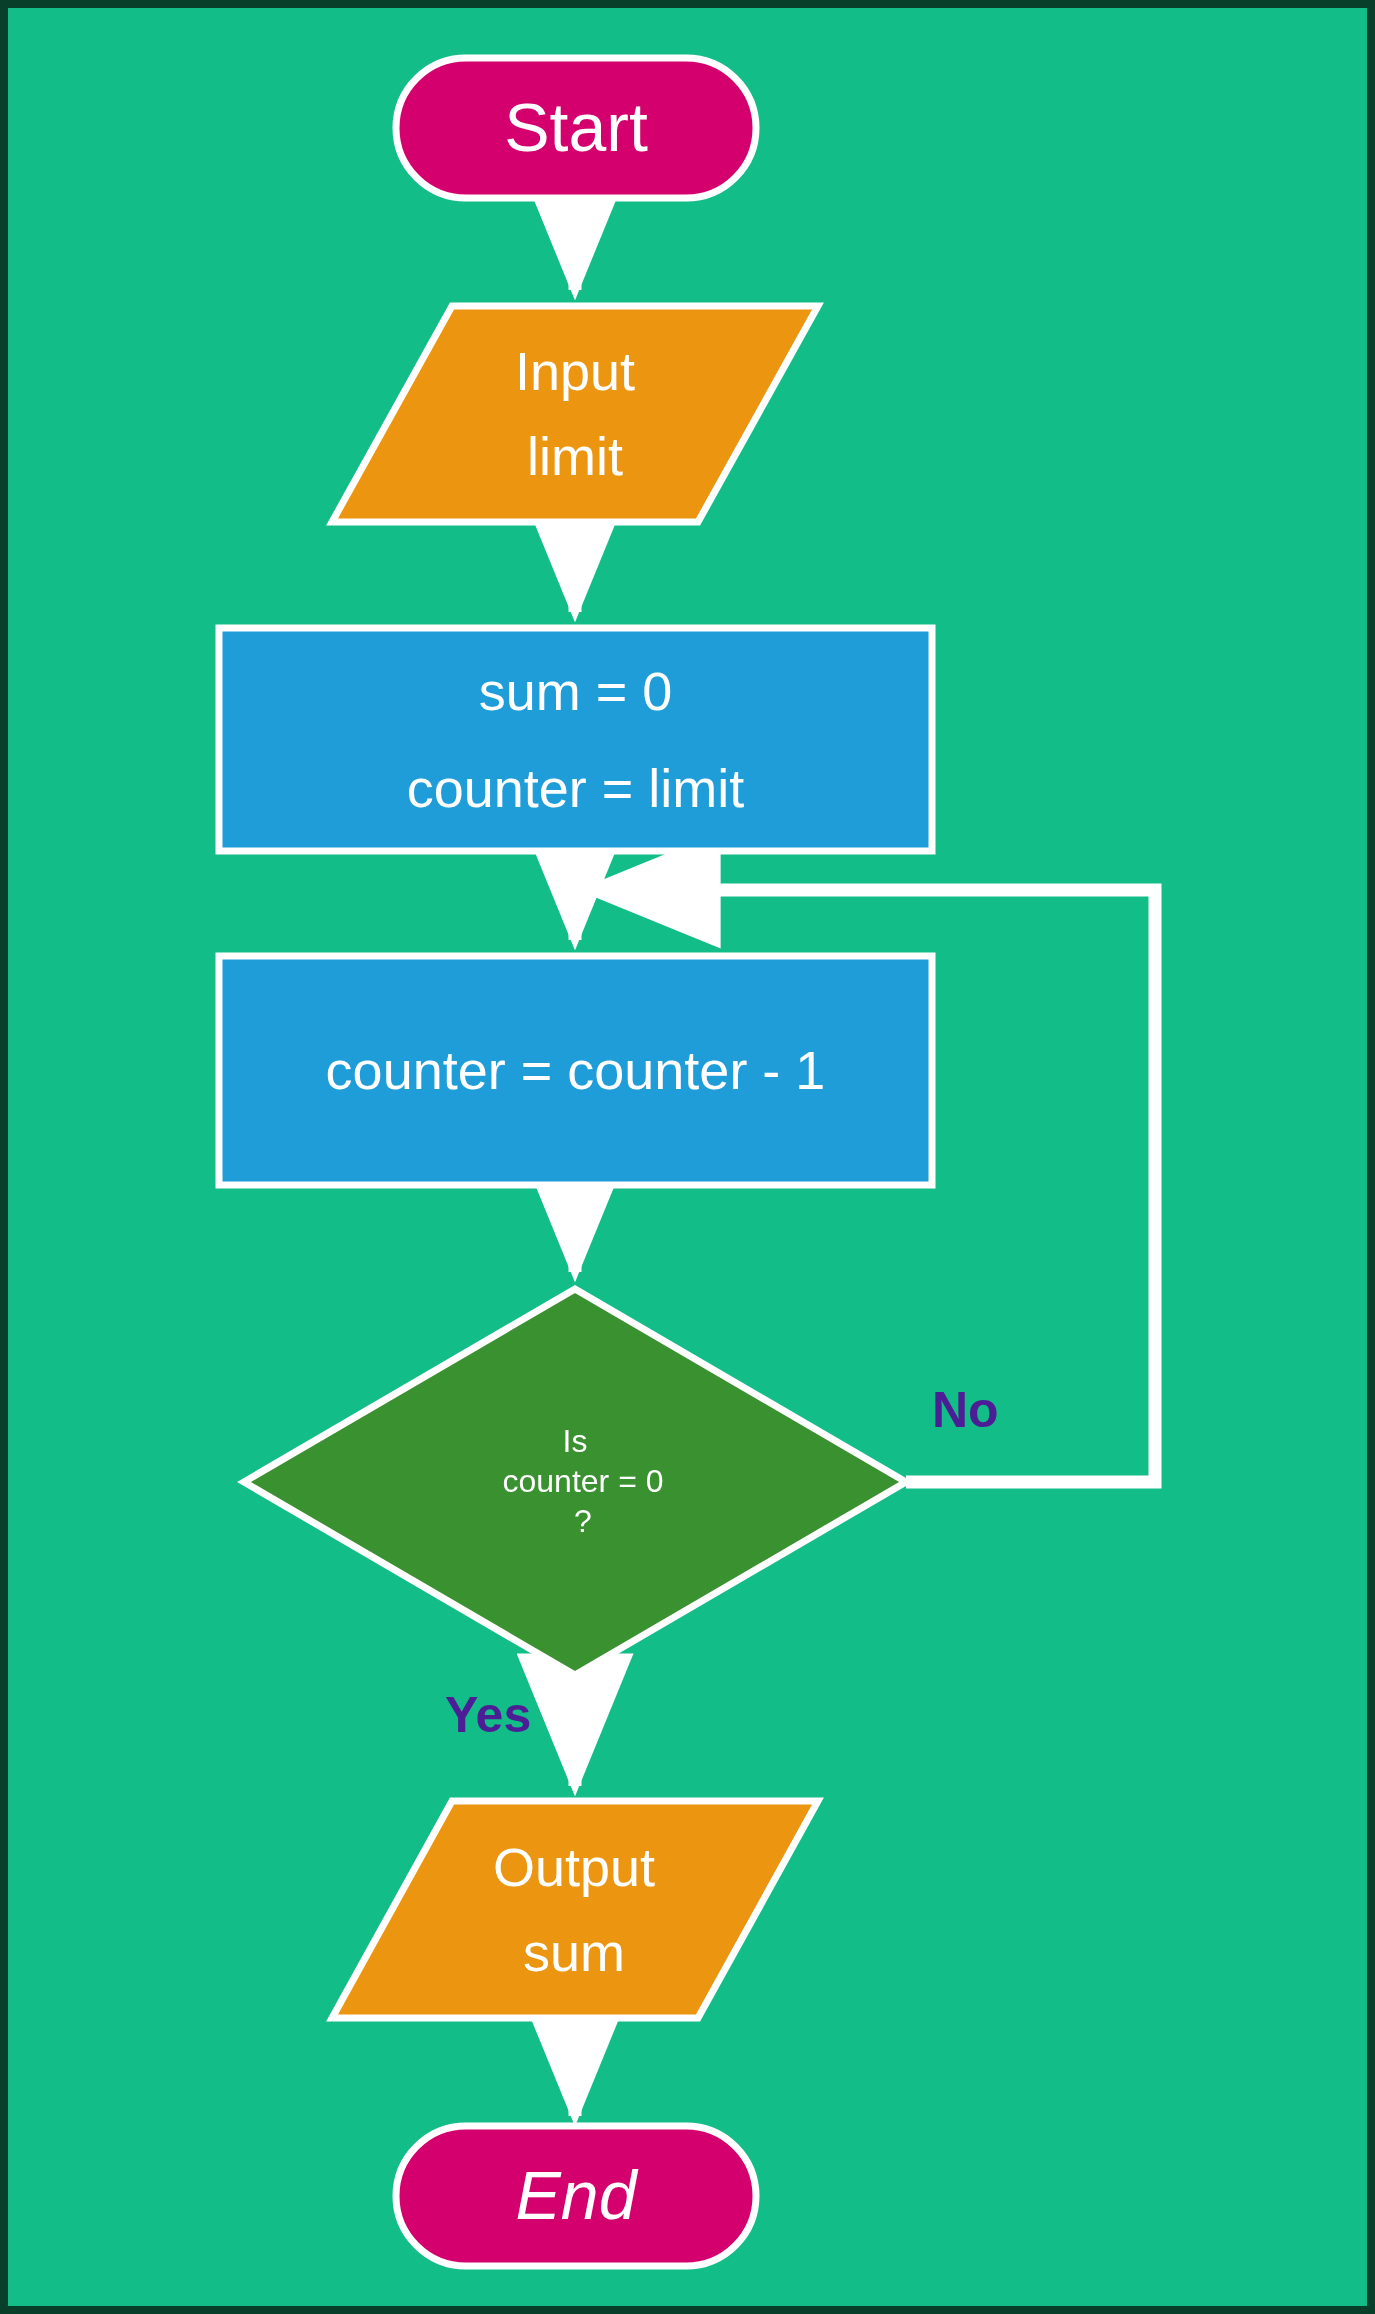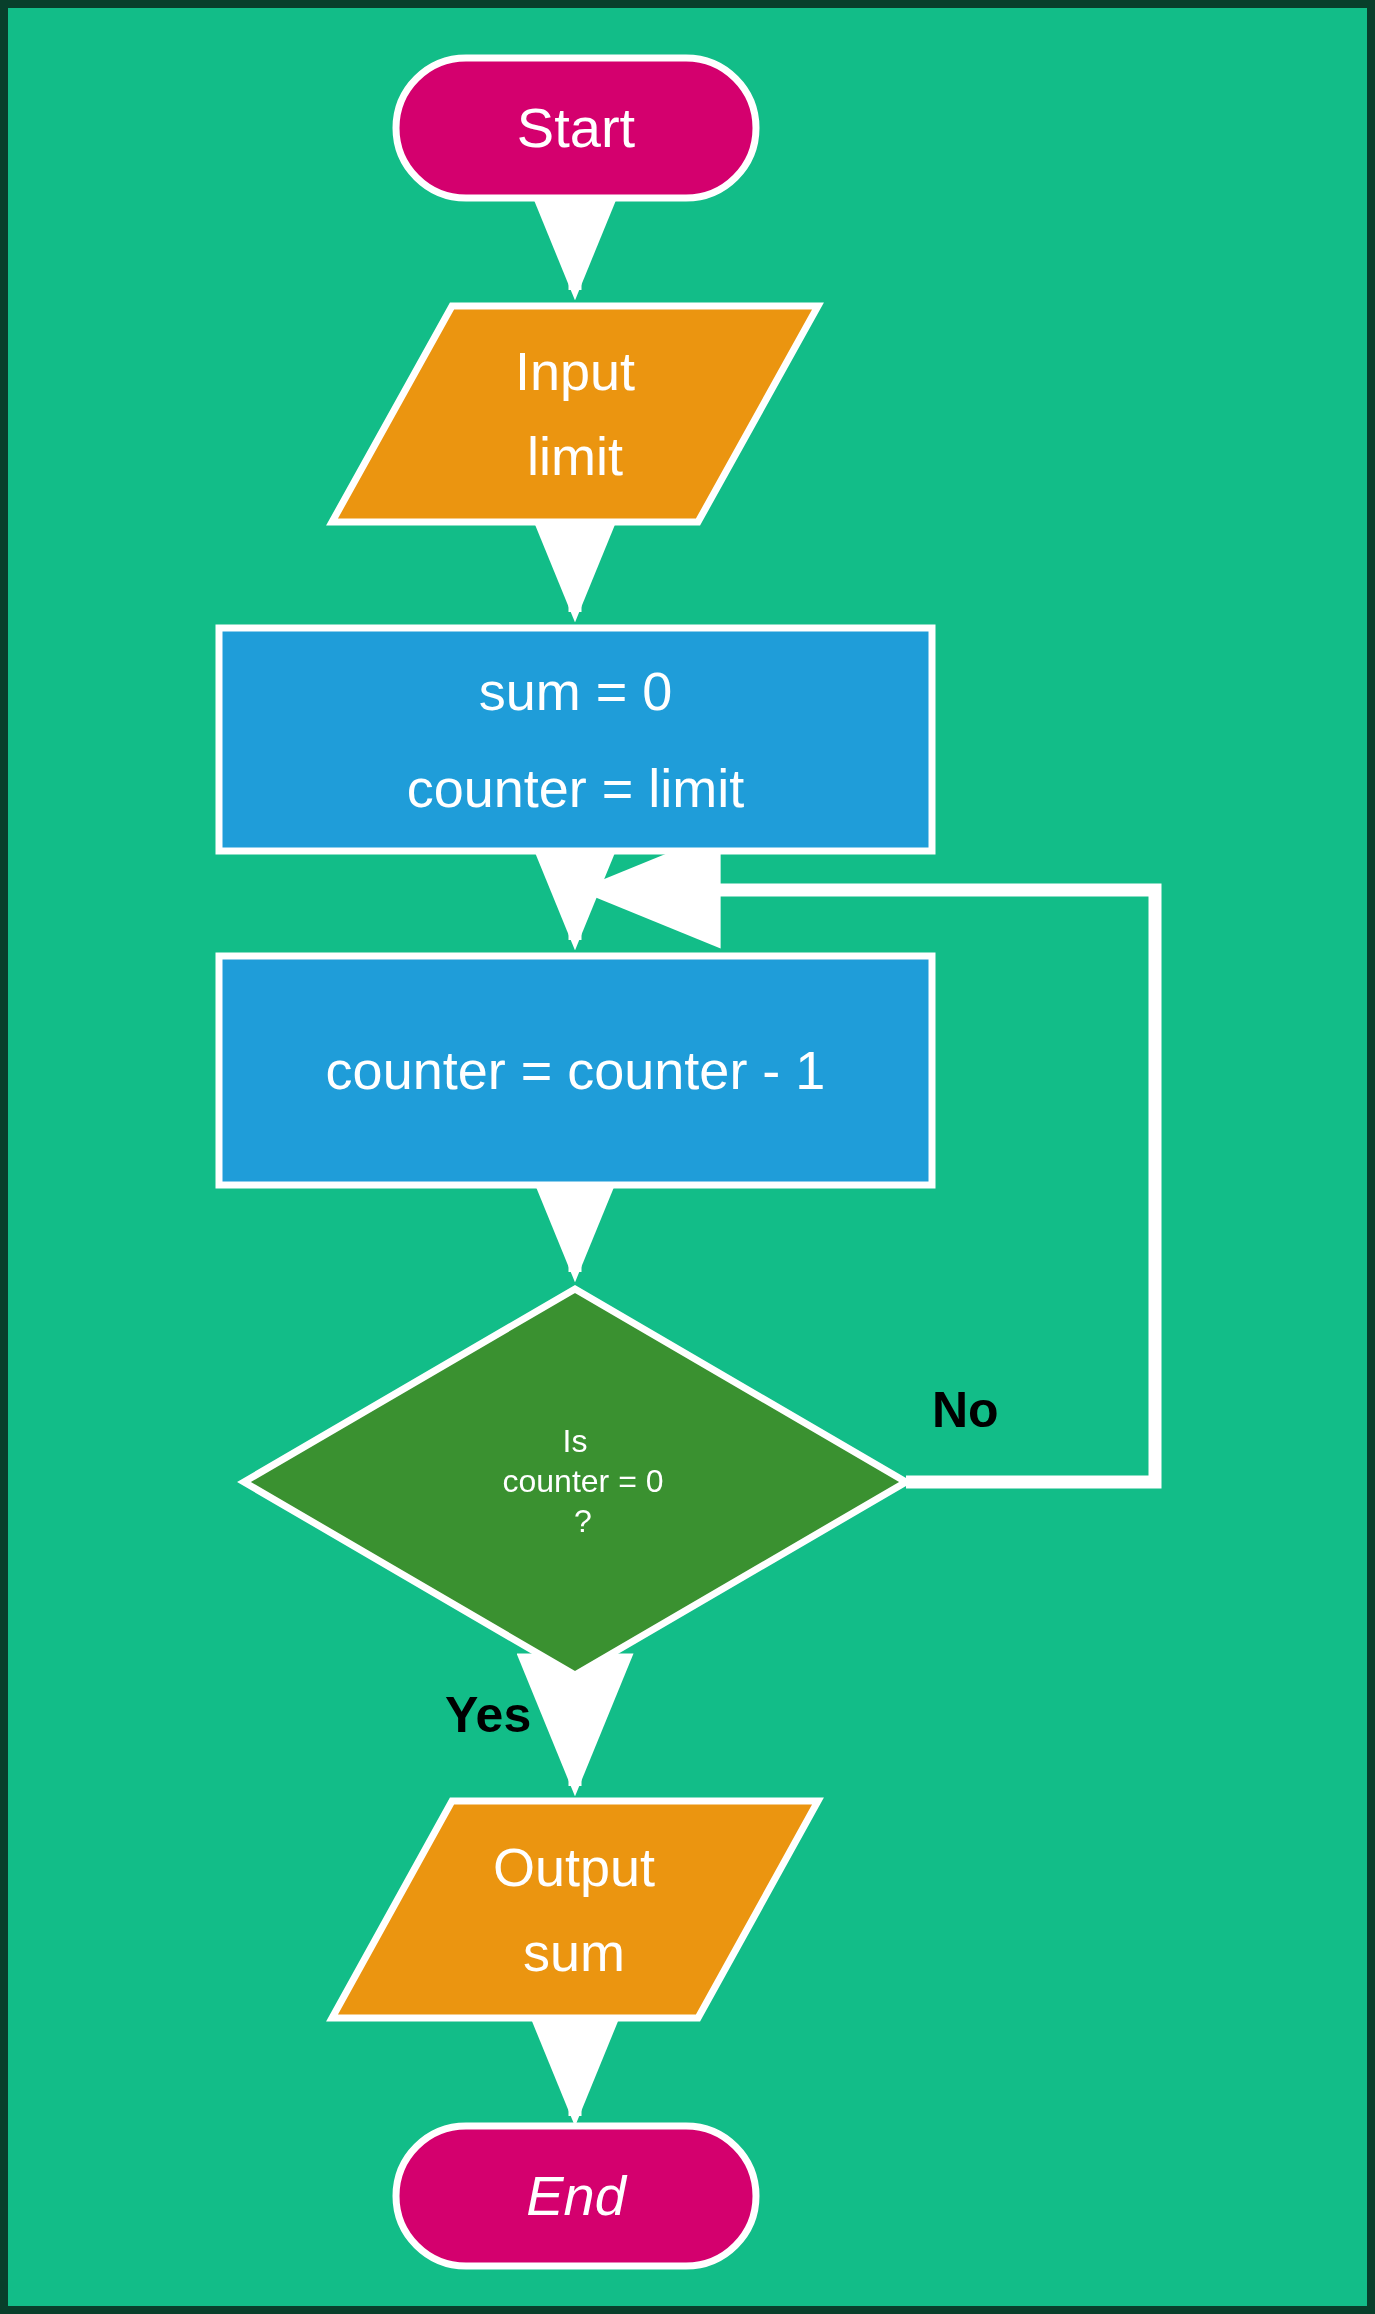--- a/index.html
+++ b/index.html
@@ -44,28 +44,28 @@
     justify-content: center;
     text-align: center;
     color: #ffffff;
     pointer-events: none;
     line-height: 1.05;
     white-space: nowrap;
   }
   .node-label .line + .line {
     margin-top: 0.52em;
   }
-  .terminator-label { font-size: 56px; }
+  .terminator-label { font-size: 68px; }
   .io-label        { font-size: 54px; }
   .process-label   { font-size: 54px; gap: 12px; }
   .decision-label  { font-size: 32px; }
   .decision-label .line + .line { margin-top: 0.20em; margin-left: 16px; }
   .edge-label {
     position: absolute;
-    color: #000000;
+    color: #4c1d95;
     font-size: 50px;
     font-weight: 600;
     line-height: 1;
     white-space: nowrap;
   }
   .hit {
     position: absolute;
     background: transparent;
   }
 </style>

